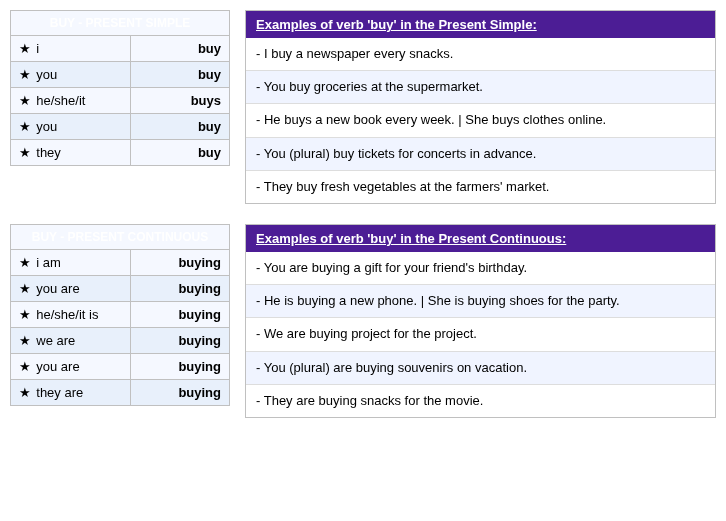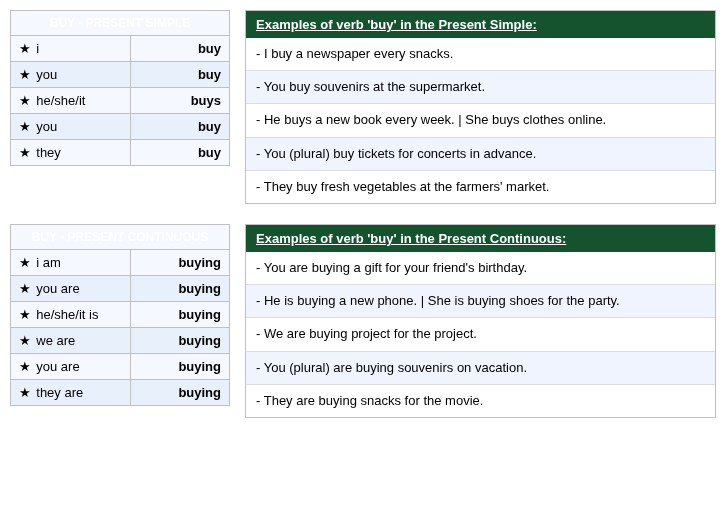--- a/index.html
+++ b/index.html
@@ -41,21 +41,21 @@
     }
     .star { color: #000; margin-right: 2px; }
     .pronoun-cell { width: 55%; }
     .verb-cell { width: 45%; text-align: right; font-weight: bold; }
 
     
     .examples-box {
       border: 1px solid #c0c0c0;
     }
     .examples-header {
-      background: #14532d;
+      background: #4c1d95;
       color: #fff;
       font-weight: bold;
       padding: 6px 10px;
       font-size: 13px;
     }
     .examples-header span {
       text-decoration: underline;
     }
     .example-row {
       padding: 7px 10px;
@@ -102,21 +102,21 @@
         </tbody>
     </table>
   </div>
 
   <div class="examples-box">
     <div class="examples-header">
       <span>Examples of verb 'buy' in the Present Simple:</span>
     </div>
     <div id="simple-examples">
         <div class="example-row">- I buy a newspaper every snacks.</div>
-        <div class="example-row">- You buy souvenirs at the supermarket.</div>
+        <div class="example-row">- You buy groceries at the supermarket.</div>
         <div class="example-row">- He buys a new book every week. | She buys clothes online.</div>
         <div class="example-row">- You (plural) buy tickets for concerts in advance.</div>
         <div class="example-row">- They buy fresh vegetables at the farmers' market.</div>
       </div>
   </div>
 
   <div>
     <table class="conj-table">
       <thead>
         <tr>

